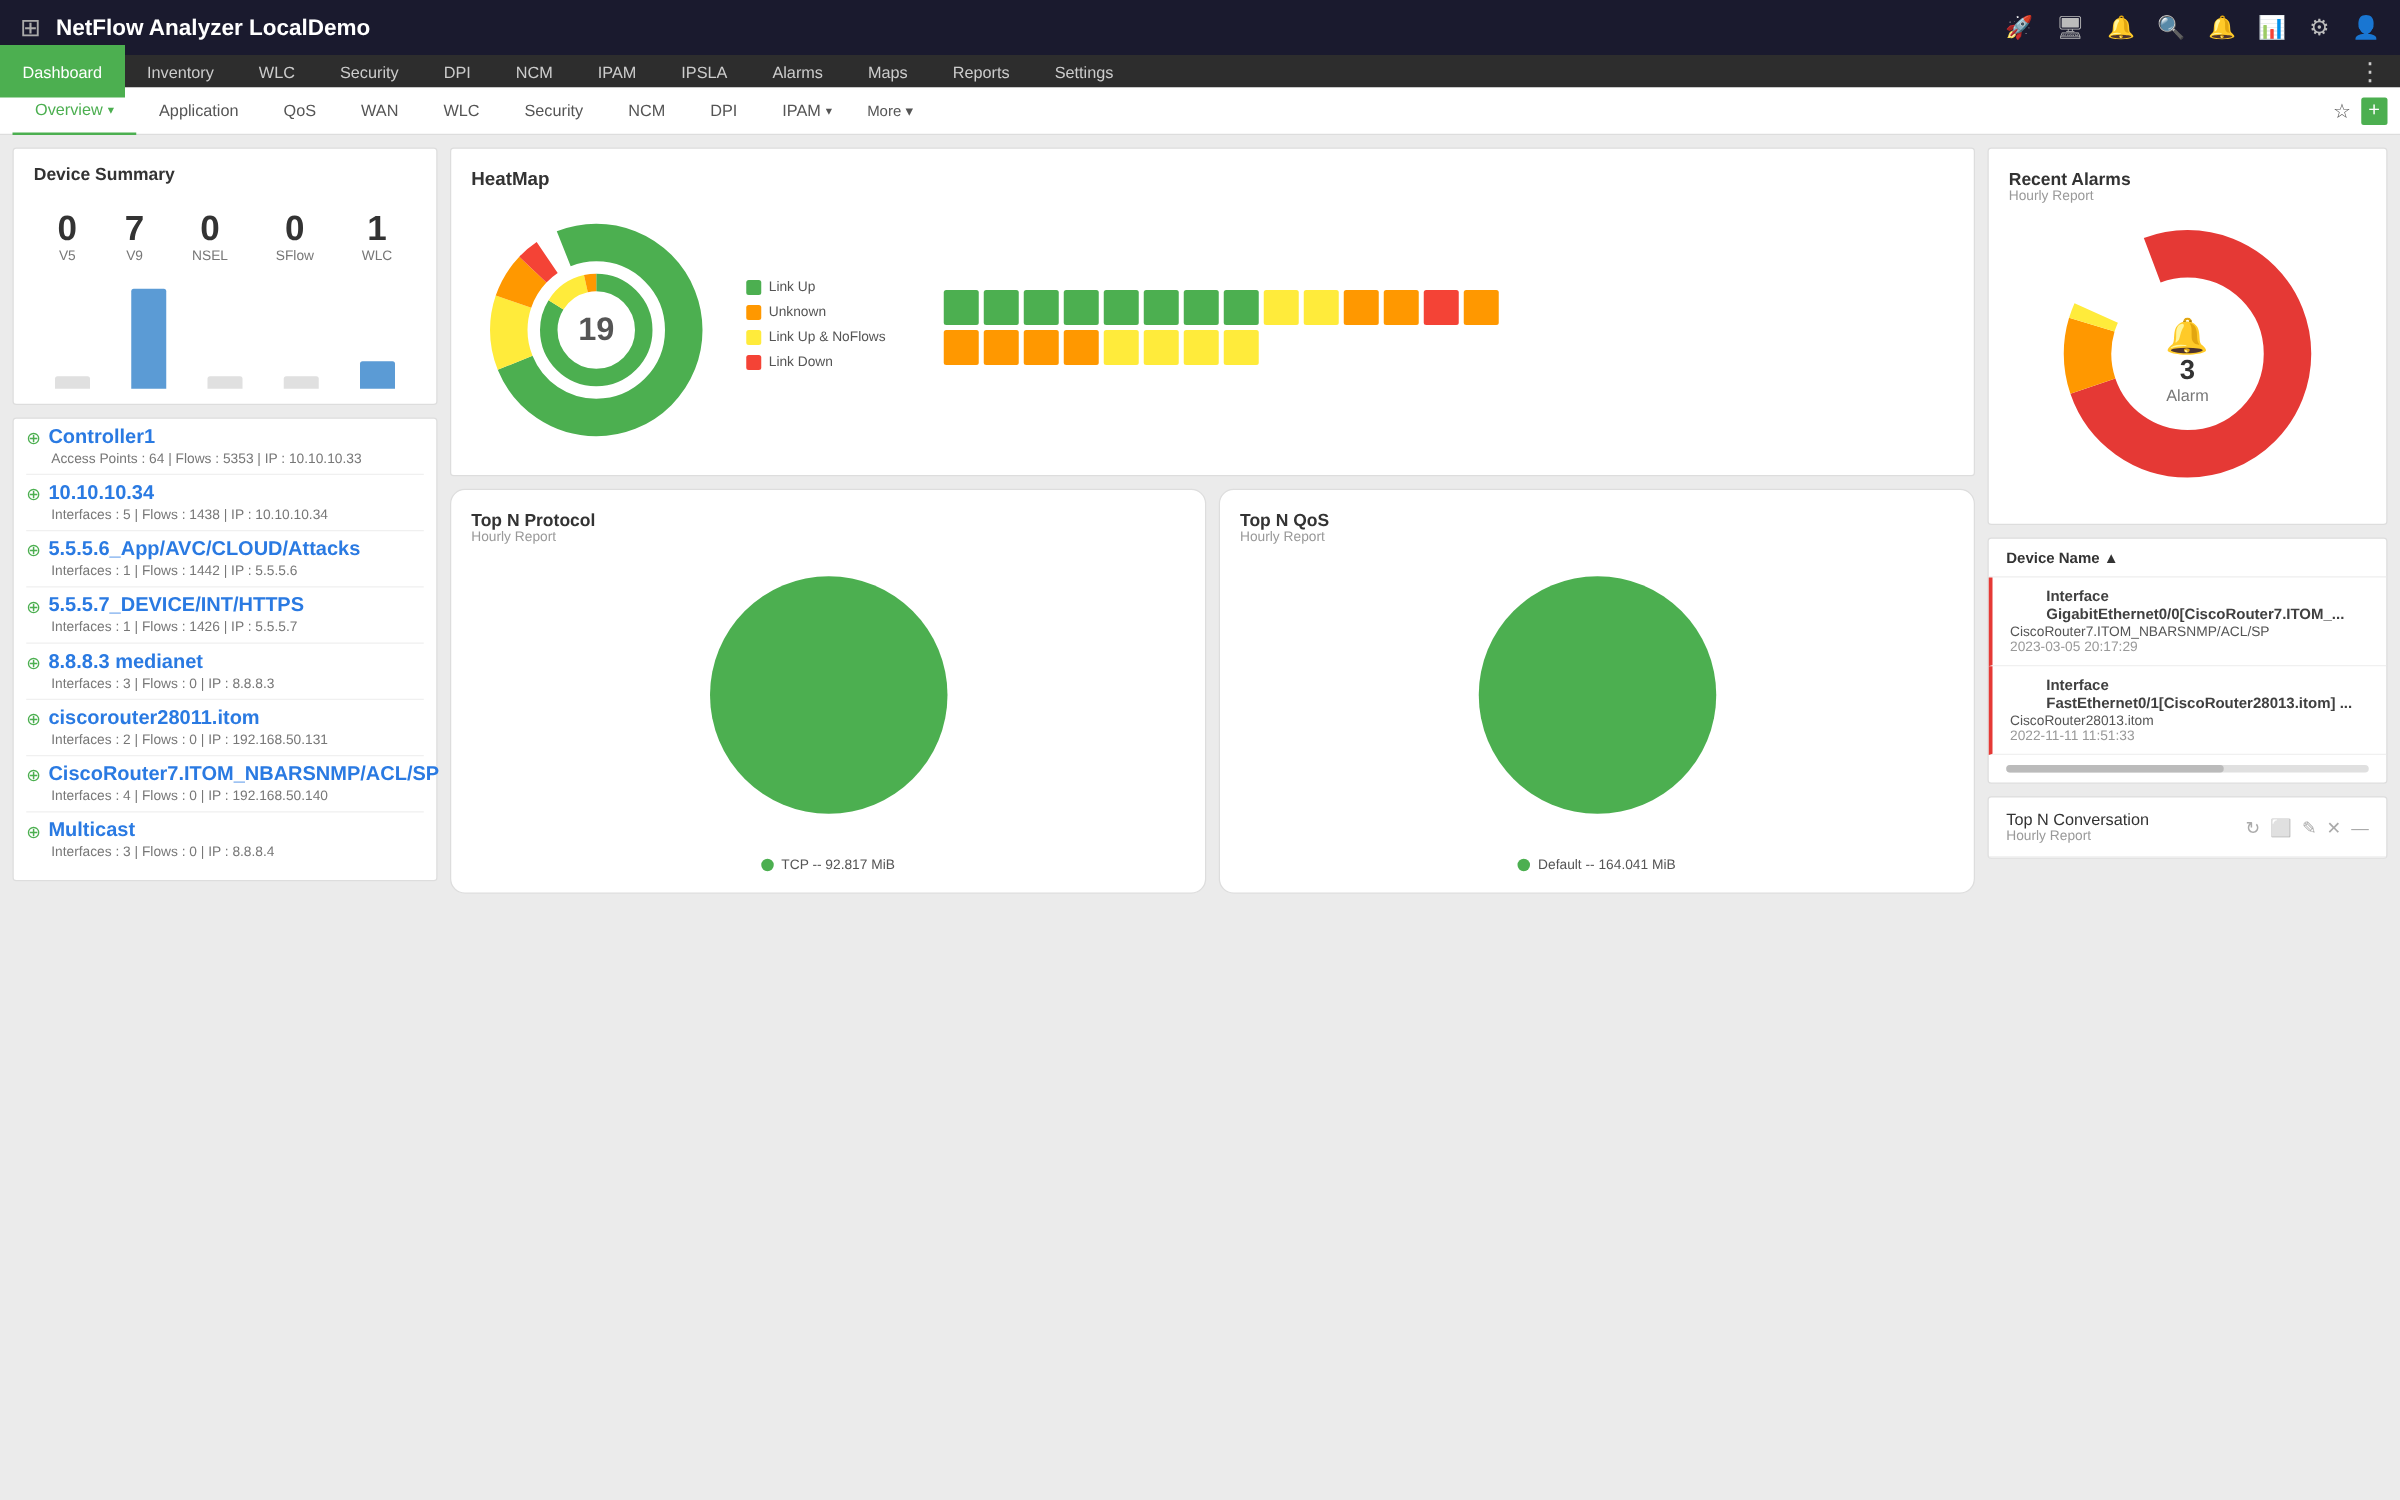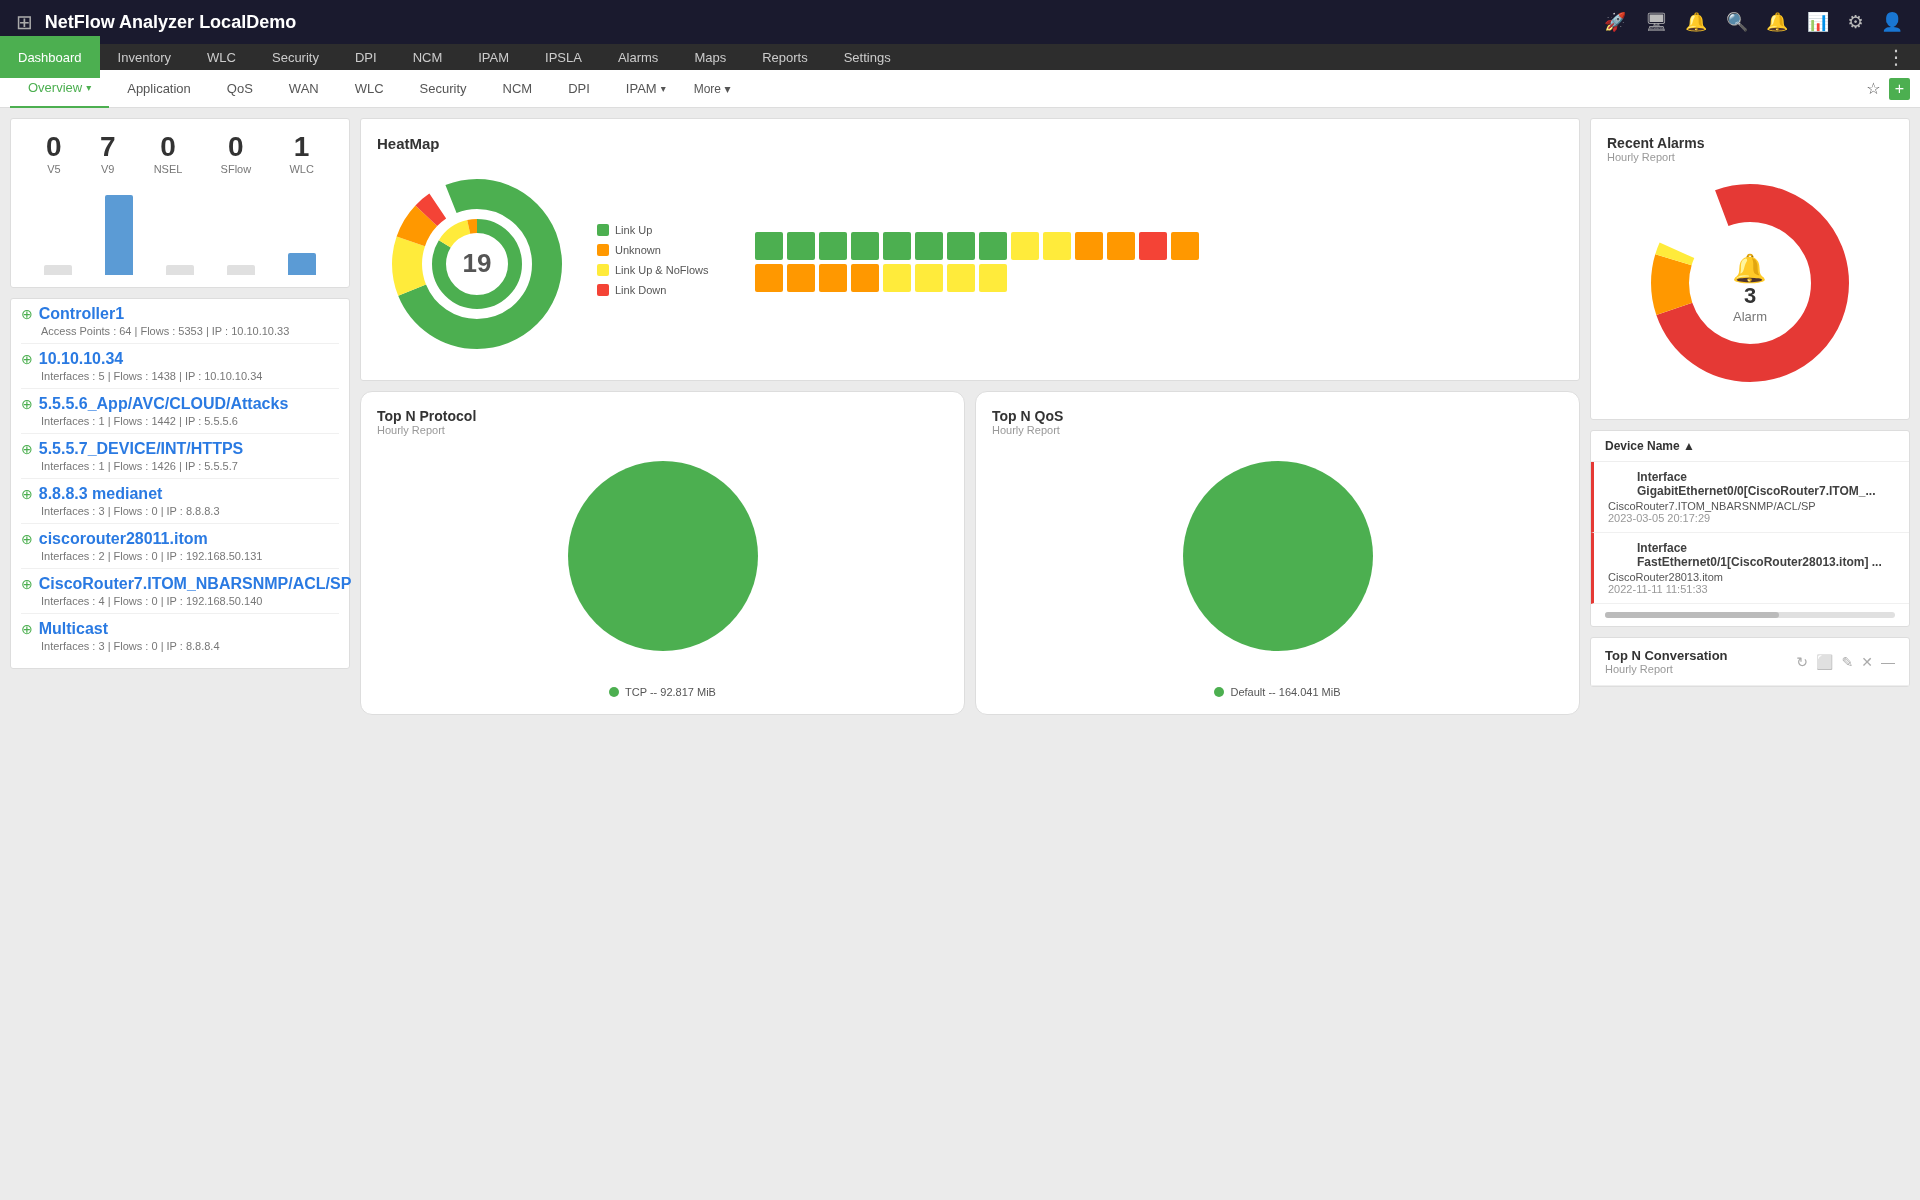--- a/index.html
+++ b/index.html
@@ -92,21 +92,21 @@
     .alarm-entry { padding: 8px 14px; border-bottom: 1px solid #f0f0f0; border-left: 3px solid; }
     .alarm-entry:last-child { border-bottom: none; }
     .alarm-entry.red { border-left-color: #e53935; }
     .alarm-entry.orange { border-left-color: #ff9800; }
     .alarm-entry-title { font-size: 12px; color: #404040; cursor: pointer; font-weight: bold; margin-bottom: 2px; margin-left: 29px; }
     .alarm-entry-device { font-size: 11px; color: #555; }
     .alarm-entry-time { font-size: 11px; color: #999; }
 
     .top-n-conv { background: #fff; border: 1px solid #ddd; border-radius: 3px; }
     .conv-header { padding: 10px 14px; display: flex; align-items: center; justify-content: space-between; border-bottom: 1px solid #eee; }
-    .conv-title { font-size: 13px; font-weight: bold; color: #333; }
+    .conv-title { font-size: 13px; font-weight: normal; color: #333; }
     .conv-subtitle { font-size: 11px; color: #999; }
     .conv-actions { display: flex; gap: 8px; color: #aaa; font-size: 14px; }
     .conv-actions span { cursor: pointer; }
 
     
     svg { overflow: visible; }
 
     .scrollbar-h { height: 6px; background: #e0e0e0; border-radius: 3px; margin: 8px 14px; }
     .scrollbar-thumb { height: 6px; width: 60%; background: #bbb; border-radius: 3px; }
   </style>
@@ -160,20 +160,21 @@
   <div class="sub-nav-right">
     <span>☆</span>
     <span style="background:#4caf50;color:#fff;padding:2px 6px;border-radius:2px;font-size:16px;">+</span>
   </div>
 </div>
 
 <div class="main-content">
 
   <div class="left-panel">
     <div class="panel">
+      <div class="panel-title">Device Summary</div>
       <div class="device-summary">
         <div class="device-stats">
           <div class="stat-item">
             <div class="stat-value">0</div>
             <div class="stat-label">V5</div>
           </div>
           <div class="stat-item">
             <div class="stat-value">7</div>
             <div class="stat-label">V9</div>
           </div>

